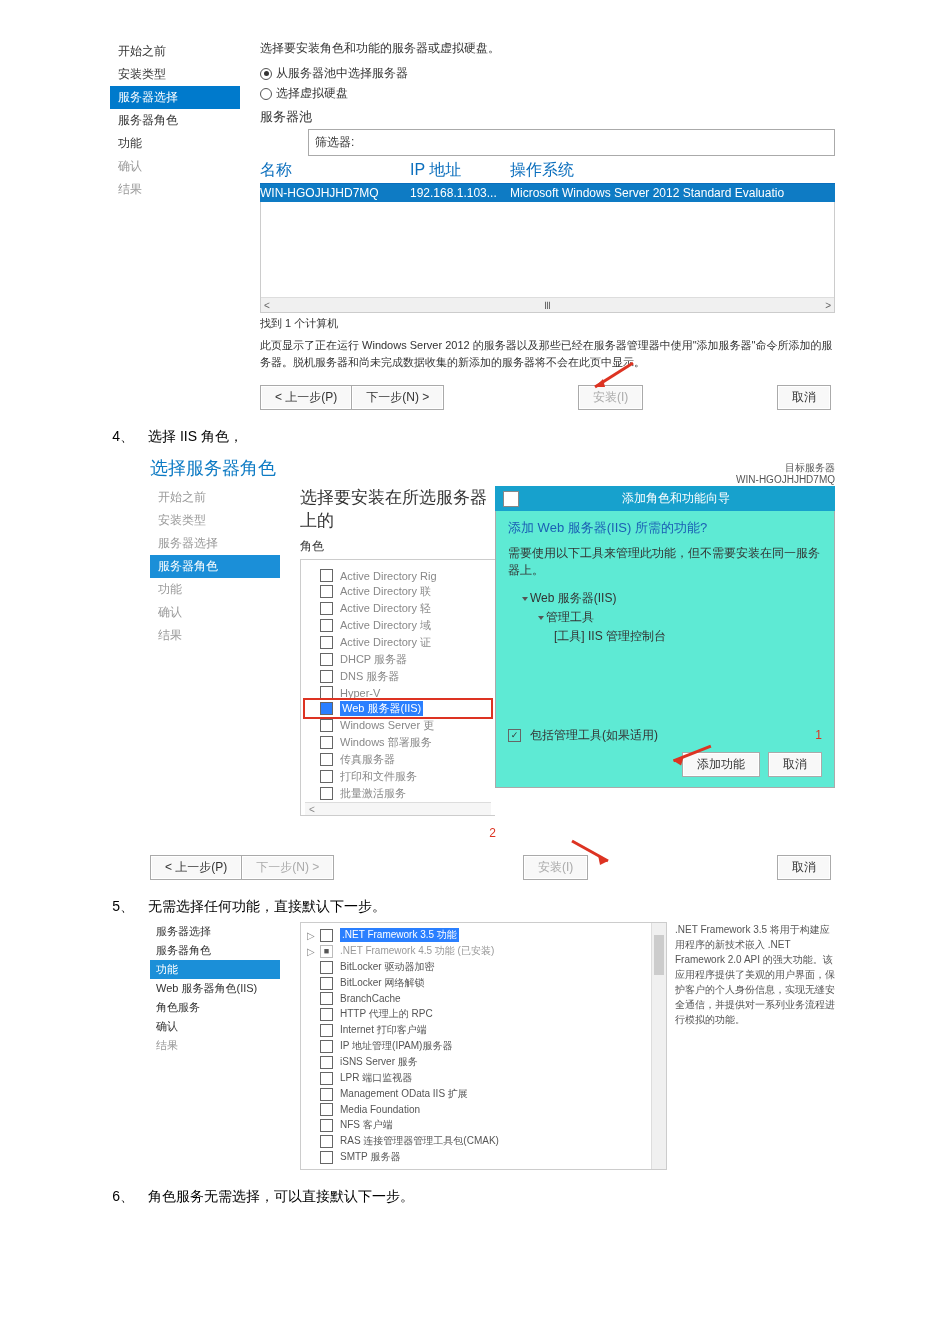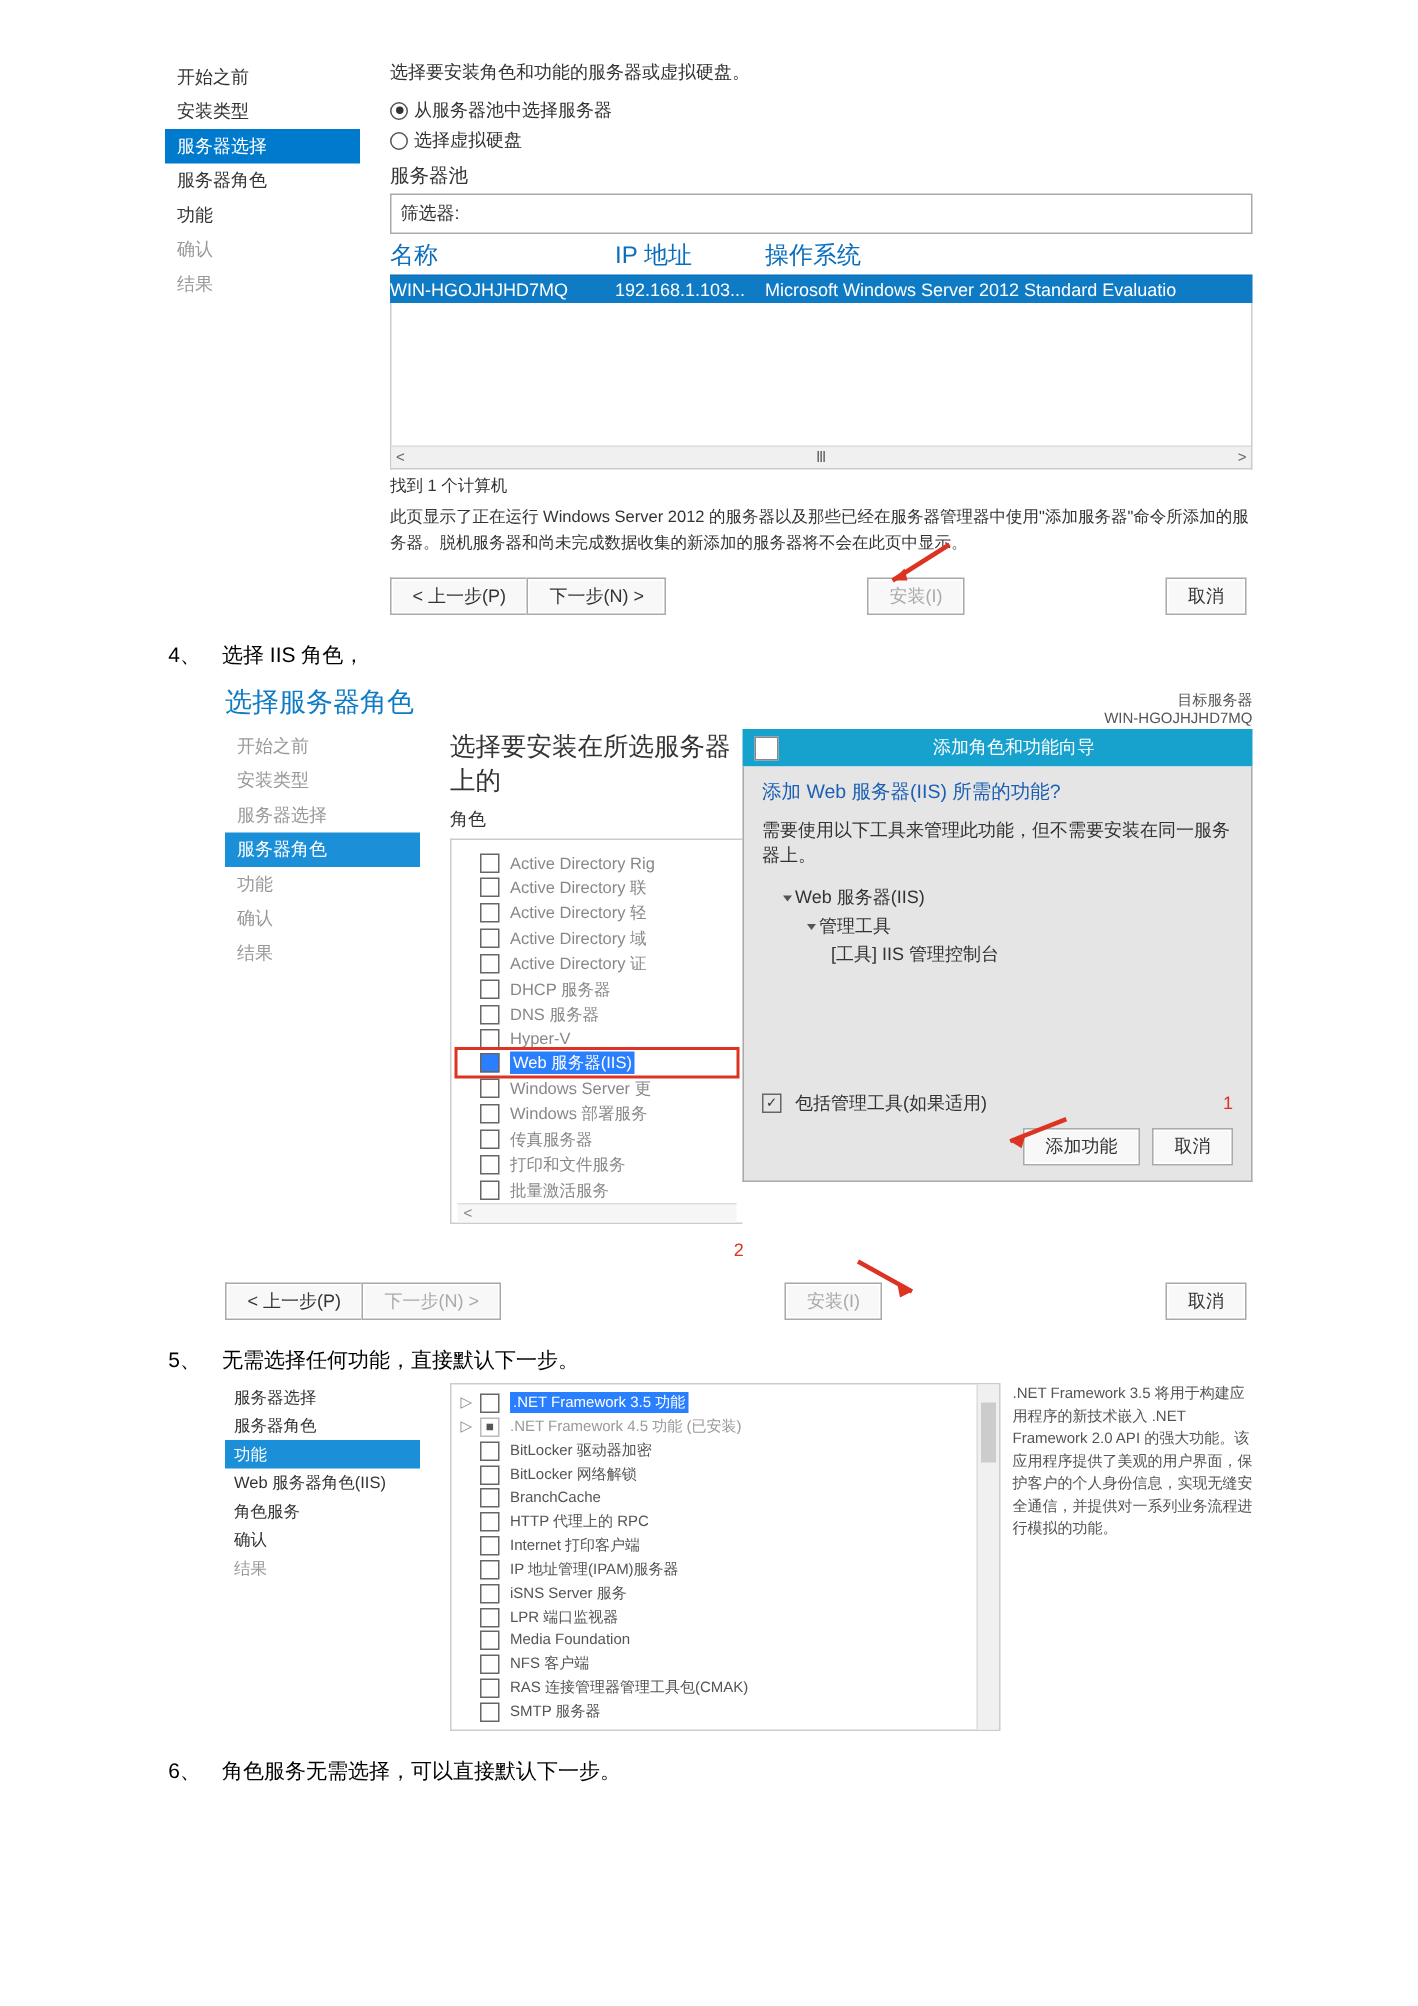--- a/index.html
+++ b/index.html
@@ -27,21 +27,21 @@
     .sidebar-item.current-light {
       background: #1b8fd8;
       color: #fff;
     }
     .main-panel { flex: 1; min-width: 0; }
     .instr { color: #333; margin-bottom: 8px; font-size: 12px; }
     .radio-row { display: flex; align-items: center; gap: 4px; margin: 3px 0; font-size: 12px; }
     .radio-dot { width: 10px; height: 10px; border: 1px solid #555; border-radius: 50%; display:inline-flex; align-items:center; justify-content:center;}
     .radio-dot.checked::after { content:""; width:5px; height:5px; background:#333; border-radius:50%; }
     .section-label { font-size: 13px; margin: 6px 0 3px; }
-    .filter-box { border:1px solid #aaa; padding: 4px 6px; display:flex; gap:6px; align-items:center; font-size:12px;}
+    .filter-box { border:1px solid #aaa; padding: 4px 6px; display:flex; gap:6px; align-items:center; font-size:12px;margin-left:48px;}
     .filter-input { border:0; flex:1; outline:none; font-size:12px;}
     .table-head { display:flex; color:#0a6ebd; font-size:16px; padding:4px 0 2px; border-bottom:1px solid #0a6ebd;}
     .th-name { width: 150px; }
     .th-ip { width: 100px; }
     .th-os { flex:1; }
     .table-row { display:flex; background:#0e7bc4; color:#fff; font-size:12px; padding:2px 0;}
     .table-body { border:1px solid #ccc; border-top:0; height:110px; position:relative;}
     .hscroll { position:absolute; bottom:0; left:0; right:0; height:14px; background:#f0f0f0; border-top:1px solid #ddd; display:flex; align-items:center; justify-content:space-between; font-size:10px; color:#666; padding:0 3px;}
     .found { font-size:11px; color:#333; margin-top:3px;}
     .note { font-size:11px; color:#333; margin-top:6px; line-height:1.5; }
@@ -52,21 +52,21 @@
     .btn-group .btn:first-child { border-right:0;}
     .arrow-red { position:absolute; width:50px; height:30px; pointer-events:none;}
     .arrow-red svg line, .arrow-red svg polyline { stroke:#d32; stroke-width:3; fill:none;}
     .arrow-red svg polygon { fill:#d32;}
     .step-line { display:flex; gap:14px; align-items:flex-start; margin: 18px 0 6px;}
     .step-num { font-size:14px; color:#000; width:24px; text-align:right;}
     .step-text { font-size:14px; color:#000;}
     .dialog-title { font-size:18px; color:#0e7bc4; margin:4px 0 6px;}
     .dest-server { text-align:right; font-size:10px; color:#555; line-height:1.2;}
     .popup-header { background:#17a1cd; color:#fff; padding:4px 8px; display:flex; align-items:center; gap:6px; font-size:12px;}
-    .popup-body { border:1px solid #aaa; border-top:0; background:#e5e5e5; padding:8px 12px 10px; font-size:12px; position:relative;}
+    .popup-body { border:1px solid #aaa; border-top:0; background:#5eead4; padding:8px 12px 10px; font-size:12px; position:relative;}
     .popup-q { color:#1a5fb4; font-size:13px; margin-bottom:8px;}
     .tree { margin-left:14px; line-height:1.6; color:#333;}
     .tree .tri { display:inline-block; width:0;height:0;border-left:4px solid #555;border-top:3px solid transparent;border-bottom:3px solid transparent; margin-right:4px; transform:rotate(90deg) translateY(-1px);}
     .chk { width:11px; height:11px; border:1px solid #666; display:inline-flex; align-items:center; justify-content:center; margin-right:3px; font-size:9px; line-height:1;}
     .chk.checked::after{content:"✓";}
     .chk.hl { background:#2a7fff;}
     .chk.disabled { border-color:#bbb; }
     .role-list { margin-top:4px;}
     .role-item { display:flex; align-items:center; gap:4px; color:#888; font-size:11px; padding:1px 15px;}
     .role-item.highlight { outline:2px solid #d32; color:#fff;}
@@ -358,20 +358,25 @@
           <span>iSNS Server 服务</span>
         </div>
       <div class="feat-item">
           <span class="expand"></span>
           <span class="chk"></span>
           <span>LPR 端口监视器</span>
         </div>
       <div class="feat-item">
           <span class="expand"></span>
           <span class="chk"></span>
+          <span>Management OData IIS 扩展</span>
+        </div>
+      <div class="feat-item">
+          <span class="expand"></span>
+          <span class="chk"></span>
           <span>Media Foundation</span>
         </div>
       <div class="feat-item">
           <span class="expand"></span>
           <span class="chk"></span>
           <span>NFS 客户端</span>
         </div>
       <div class="feat-item">
           <span class="expand"></span>
           <span class="chk"></span>

